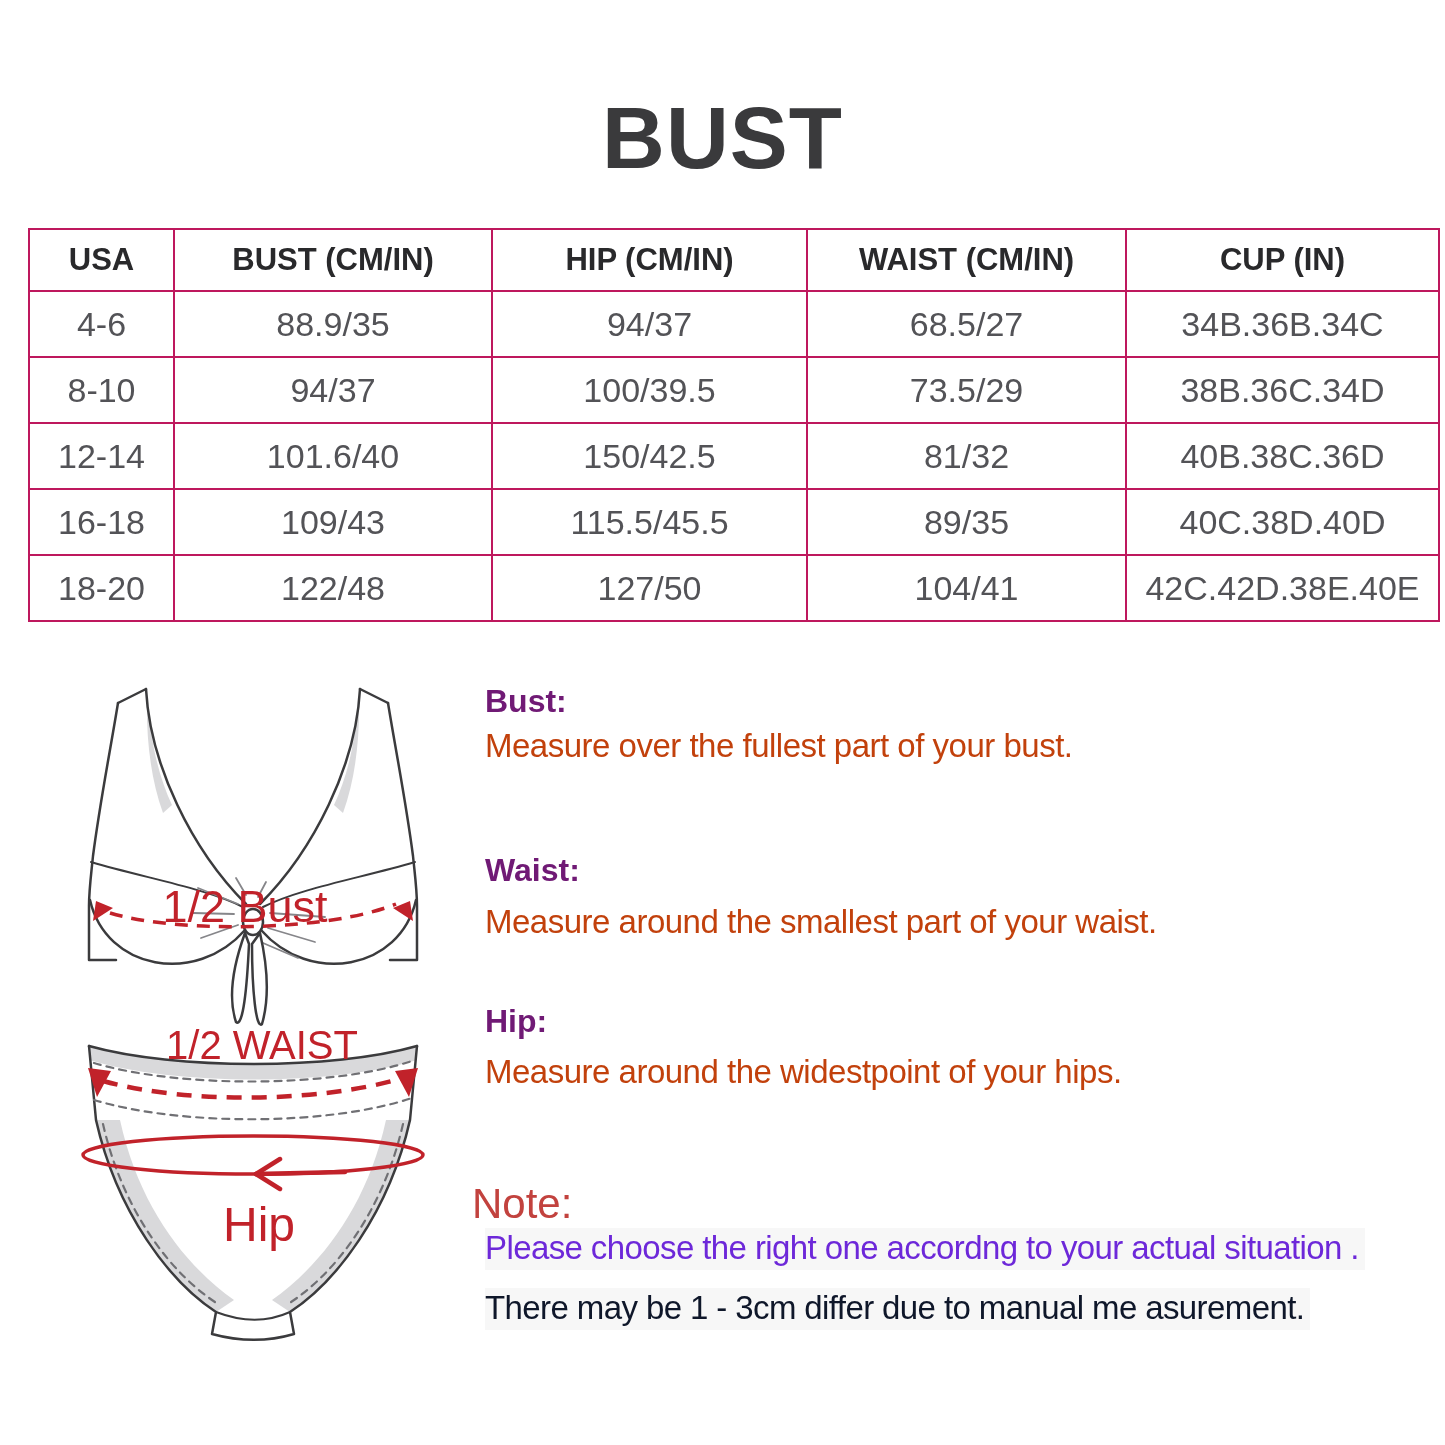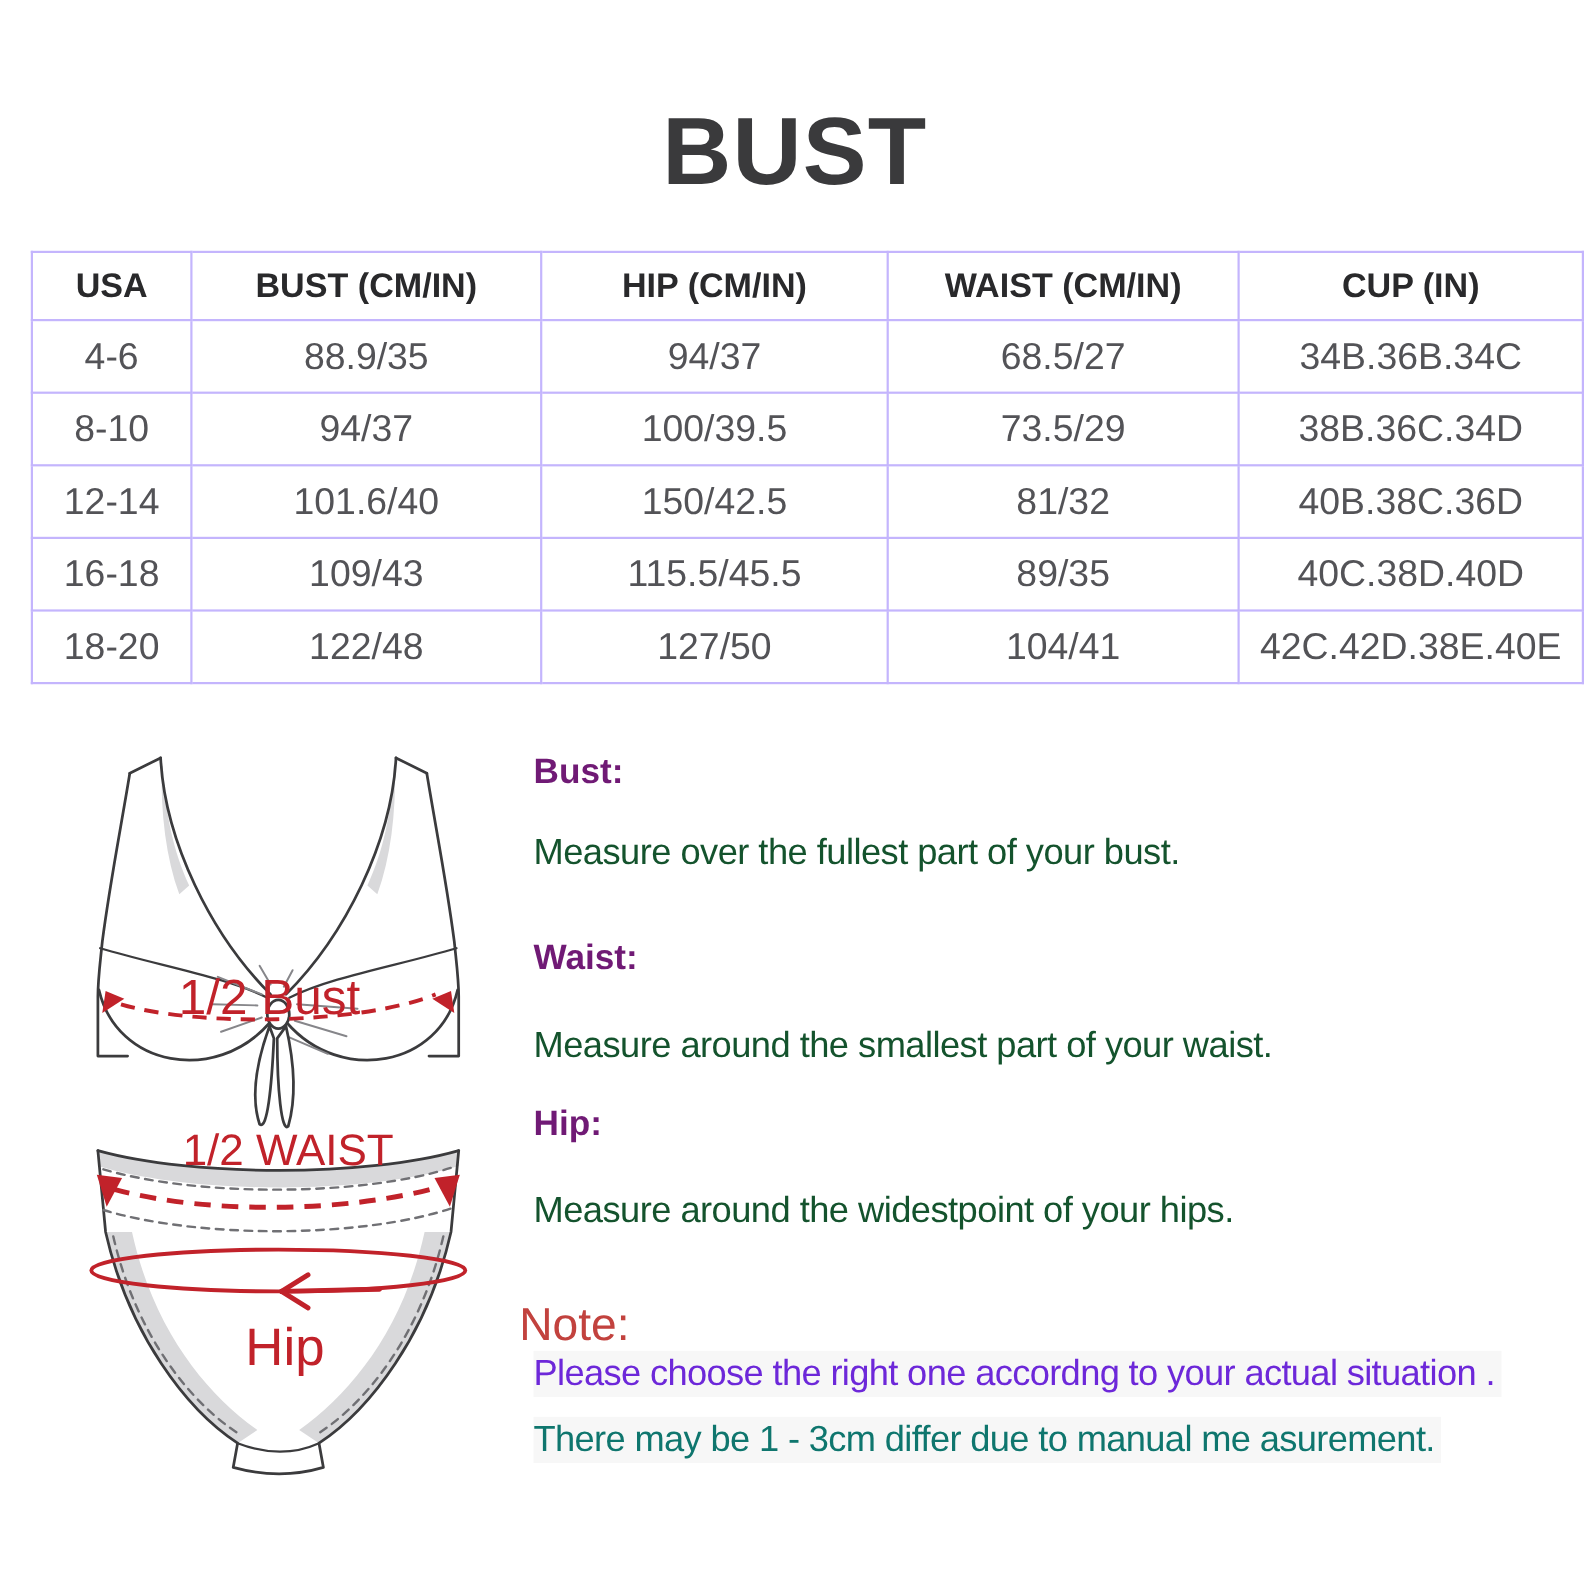--- a/index.html
+++ b/index.html
@@ -7,28 +7,28 @@
        font-family:"Liberation Sans",sans-serif;-webkit-font-smoothing:antialiased;}
   .abs{position:absolute;}
 
   
   .title{top:88px;left:0;width:100%;text-align:center;
          font-size:87px;font-weight:bold;color:#3a3a3c;letter-spacing:1px;}
 
   
   table.size{position:absolute;left:28px;top:228px;width:1410px;
              border-collapse:collapse;table-layout:fixed;}
-  table.size th,table.size td{border:2px solid #c4b5fd;text-align:center;
+  table.size th,table.size td{border:2px solid #be185d;text-align:center;
              vertical-align:middle;padding:0;}
   table.size th{height:60px;font-size:31px;font-weight:bold;color:#29292b;}
   table.size td{height:64px;font-size:34px;font-weight:normal;color:#535357;}
 
   
   .t-heading{left:485px;font-size:32px;font-weight:bold;color:#701a75;line-height:1;}
-  .t-body{left:485px;font-size:33px;color:#14532d;letter-spacing:-0.5px;line-height:1;white-space:nowrap;margin-top:28px;}
+  .t-body{left:485px;font-size:33px;color:#c2410c;letter-spacing:-0.5px;line-height:1;white-space:nowrap;}
   .t-note-head{left:472px;font-size:42px;line-height:1;}
   .t-note-line{left:485px;font-size:33px;letter-spacing:-0.6px;line-height:1;white-space:nowrap;
                background:rgba(0,0,0,0.03);padding:3px 6px 6px 0;}
 
   
   svg.diagram{position:absolute;left:55px;top:650px;font-family:"Liberation Sans",sans-serif;}
   .outline{stroke:#3b3b3d;stroke-width:2.5;fill:none;stroke-linecap:round;stroke-linejoin:round;}
   .outline-thin{stroke:#3b3b3d;stroke-width:2;fill:none;stroke-linecap:round;}
   .shade{fill:#d9d9db;stroke:none;}
   .stitch{stroke:#707074;stroke-width:2.2;fill:none;stroke-dasharray:7 6;stroke-linecap:round;}
@@ -170,13 +170,13 @@
 <div class="abs t-body" style="top:729px">Measure over the fullest part of your bust.</div>
 
 <div class="abs t-heading" style="top:854px">Waist:</div>
 <div class="abs t-body" style="top:905px">Measure around the smallest part of your waist.</div>
 
 <div class="abs t-heading" style="top:1005px">Hip:</div>
 <div class="abs t-body" style="top:1055px">Measure around the widestpoint of your hips.</div>
 
 <div class="abs t-note-head" style="top:1183px;color:#c2423e">Note:</div>
 <div class="abs t-note-line" style="top:1228px;color:#6d28d9">Please choose the right one accordng to your actual situation .</div>
-<div class="abs t-note-line" style="top:1288px;color:#0f766e">There may be 1 - 3cm differ due to manual me asurement.</div>
+<div class="abs t-note-line" style="top:1288px;color:#0f172a">There may be 1 - 3cm differ due to manual me asurement.</div>
 
 </body></html>

